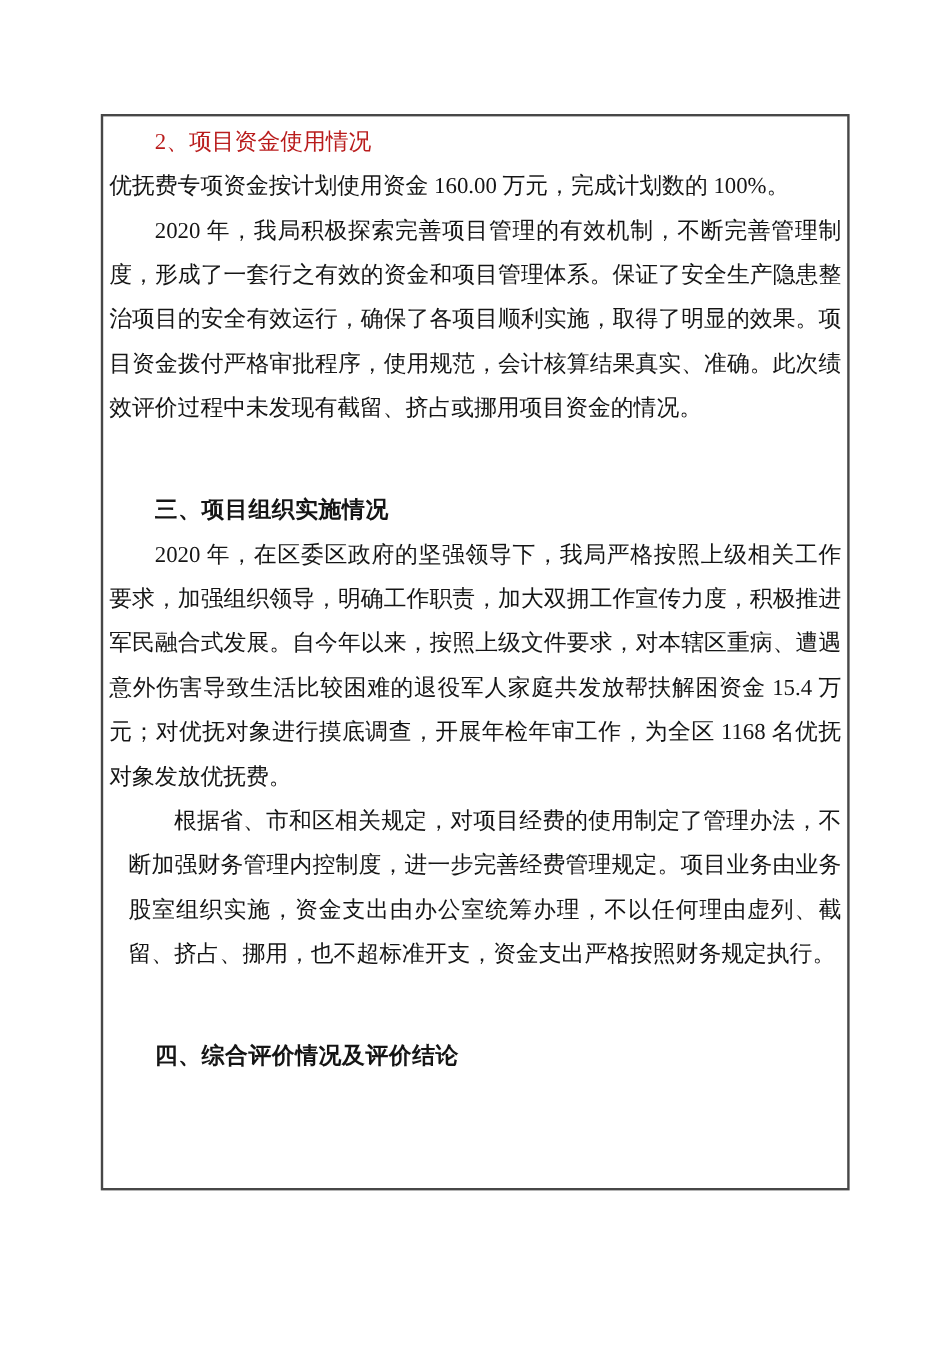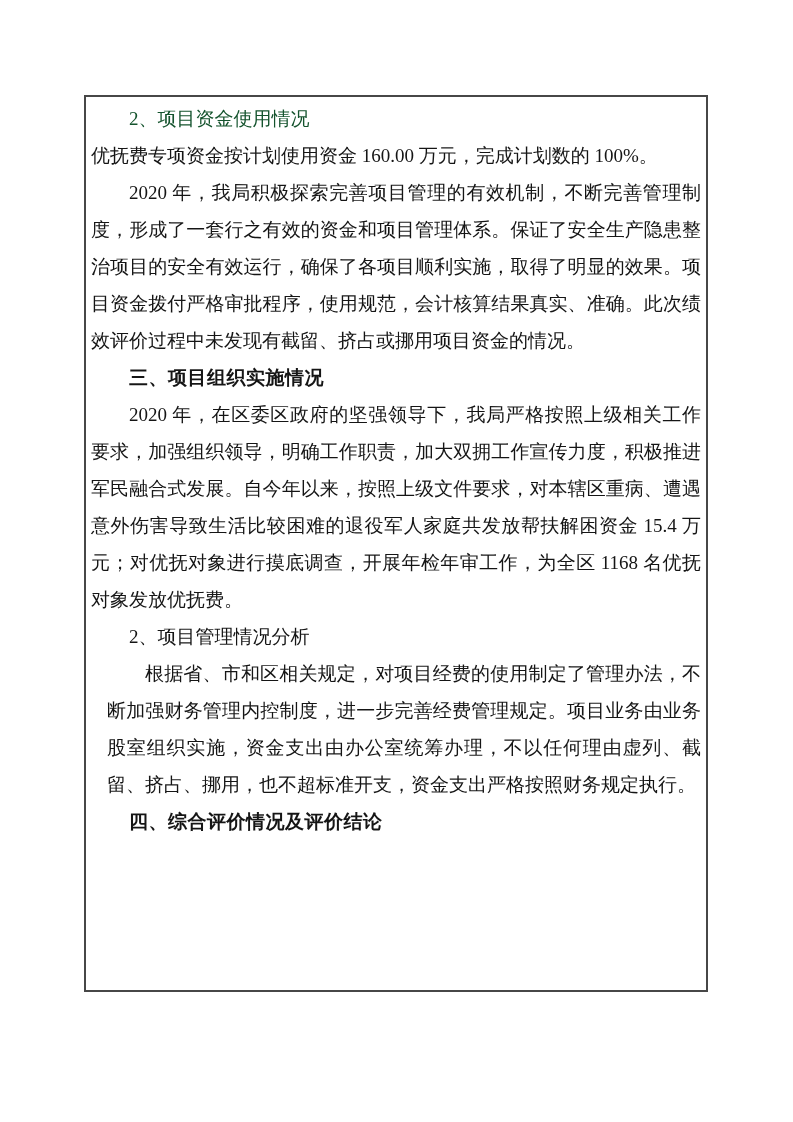--- a/index.html
+++ b/index.html
@@ -35,27 +35,27 @@
     word-break: normal;
     overflow-wrap: break-word;
   }
   .report-cell p.indent {
     text-indent: 2em;
   }
   .report-cell p.heading {
     font-weight: bold;
     font-family: "Liberation Sans", "DejaVu Sans", sans-serif;
     letter-spacing: 0.5px;
+    margin-top: 48px;
   }
 </style>
 </head>
 <body style="background: rgb(255, 255, 255);">
 
 <div class="report-cell" id="report-cell" style="border-color: rgb(71, 71, 71);">
-    <p class=" indent" style="color: #14532d;">2、项目资金使用情况</p>
+    <p class=" indent" style="color: #b91c1c;">2、项目资金使用情况</p>
     <p class="" style="color: rgb(21, 21, 21);">优抚费专项资金按计划使用资金 160.00 万元，完成计划数的 100%。</p>
     <p class=" indent" style="color: rgb(21, 21, 21);">2020 年，我局积极探索完善项目管理的有效机制，不断完善管理制度，形成了一套行之有效的资金和项目管理体系。保证了安全生产隐患整治项目的安全有效运行，确保了各项目顺利实施，取得了明显的效果。项目资金拨付严格审批程序，使用规范，会计核算结果真实、准确。此次绩效评价过程中未发现有截留、挤占或挪用项目资金的情况。</p>
     <p class="heading indent" style="color: rgb(21, 21, 21);">三、项目组织实施情况</p>
     <p class=" indent" style="color: rgb(21, 21, 21);">2020 年，在区委区政府的坚强领导下，我局严格按照上级相关工作要求，加强组织领导，明确工作职责，加大双拥工作宣传力度，积极推进军民融合式发展。自今年以来，按照上级文件要求，对本辖区重病、遭遇意外伤害导致生活比较困难的退役军人家庭共发放帮扶解困资金 15.4 万元；对优抚对象进行摸底调查，开展年检年审工作，为全区 1168 名优抚对象发放优抚费。</p>
-    <p class=" indent" style="color: rgb(21, 21, 21);">2、项目管理情况分析</p>
     <p class=" indent" style="color: rgb(21, 21, 21); margin-left: 16px;">根据省、市和区相关规定，对项目经费的使用制定了管理办法，不断加强财务管理内控制度，进一步完善经费管理规定。项目业务由业务股室组织实施，资金支出由办公室统筹办理，不以任何理由虚列、截留、挤占、挪用，也不超标准开支，资金支出严格按照财务规定执行。</p>
     <p class="heading indent" style="color: rgb(21, 21, 21);">四、综合评价情况及评价结论</p>
   </div>
 
 </body></html>

